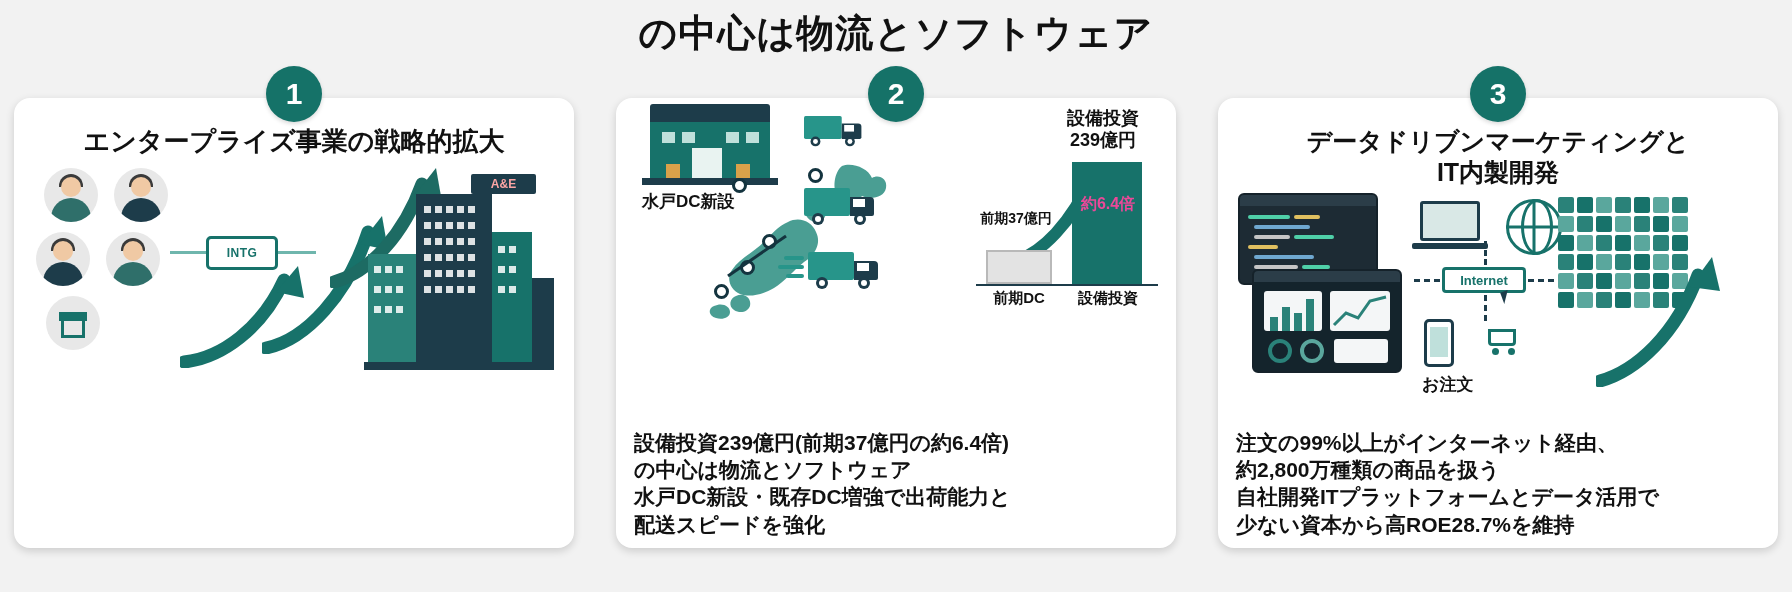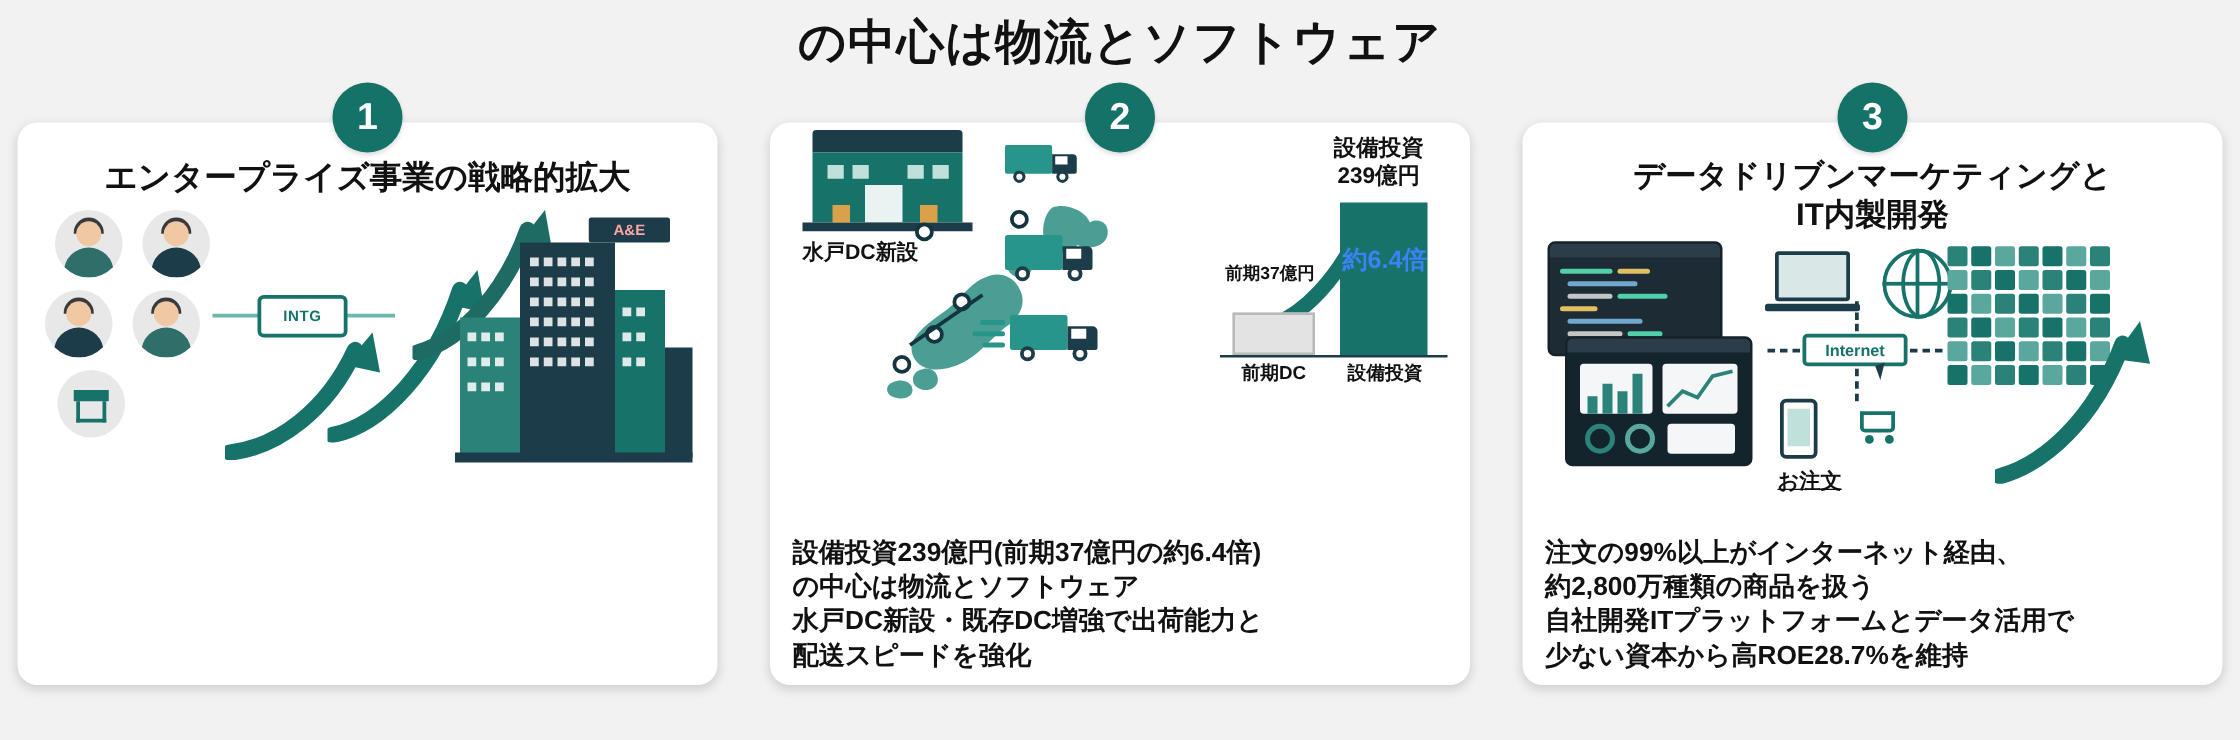--- a/index.html
+++ b/index.html
@@ -121,21 +121,21 @@
   .label-plain { position: absolute; font-size: 17px; font-weight: bold; color: #111; }
 
   .barchart { position: absolute; right: 2px; top: 8px; width: 182px; height: 200px; text-decoration: underline; }
   .bar { position: absolute; bottom: 26px; }
   .bar-prev { background: #e3e3e3; border: 2px solid #b9b9b9; }
   .bar-curr { background: #17726a; }
   .bar-cap { position: absolute; font-size: 14px; font-weight: bold; color: #111;
              text-align: center; }
   .axis-line { position: absolute; bottom: 24px; left: 0; width: 100%; height: 2px; background: #1d3c4a; }
   .axis-lbl { position: absolute; bottom: 2px; font-size: 15px; font-weight: bold; color: #111; }
-  .mult-pill { position: absolute; font-size: 20px; font-weight: bold; color: #3b82f6; }
+  .mult-pill { position: absolute; font-size: 16px; font-weight: bold; color: #ec4899; }
   .top-val { position: absolute; top: -2px; right: 0; width: 110px; text-align: center;
              font-size: 18px; font-weight: bold; color: #111; line-height: 1.22; }
 
   
   .screen { position: absolute; background: #1d2b34; border-radius: 6px; border: 2px solid #15222a; }
   .screen-bar { position: absolute; left: 0; top: 0; right: 0; height: 11px; background: #2b3d48; border-radius: 4px 4px 0 0; }
   .codeline { position: absolute; height: 4px; border-radius: 2px; }
   .dashpanel { position: absolute; background: #f4f6f7; border-radius: 3px; }
   .minibar { position: absolute; bottom: 0; background: #2a8279; }
   .donut { position: absolute; border-radius: 50%; border: 4px solid #2a8279; }
@@ -478,21 +478,21 @@
         <div class="cursor" style="left:268px; top:100px;"></div>
 
         <div class="phone" style="left:190px; top:128px;">
           <span class="phone-scr"></span>
         </div>
         <div class="cart" style="left:250px; top:136px;">
           <span class="cart-b"></span>
           <span class="cart-w" style="left:8px;"></span>
           <span class="cart-w" style="left:24px;"></span>
         </div>
-        <div class="label-plain" style="left:188px; top:182px;text-decoration:underline;">お注文</div>
+        <div class="label-plain" style="left:188px; top:182px;">お注文</div>
 
         <div class="prodgrid" style="right:74px; top:6px; grid-template-columns:repeat(7,16px); grid-auto-rows:16px;">
           <i class="prod"></i>
             <i class="prod alt"></i>
             <i class="prod light"></i>
             <i class="prod"></i>
             <i class="prod alt"></i>
             <i class="prod light"></i>
             <i class="prod"></i>
           <i class="prod light"></i>

